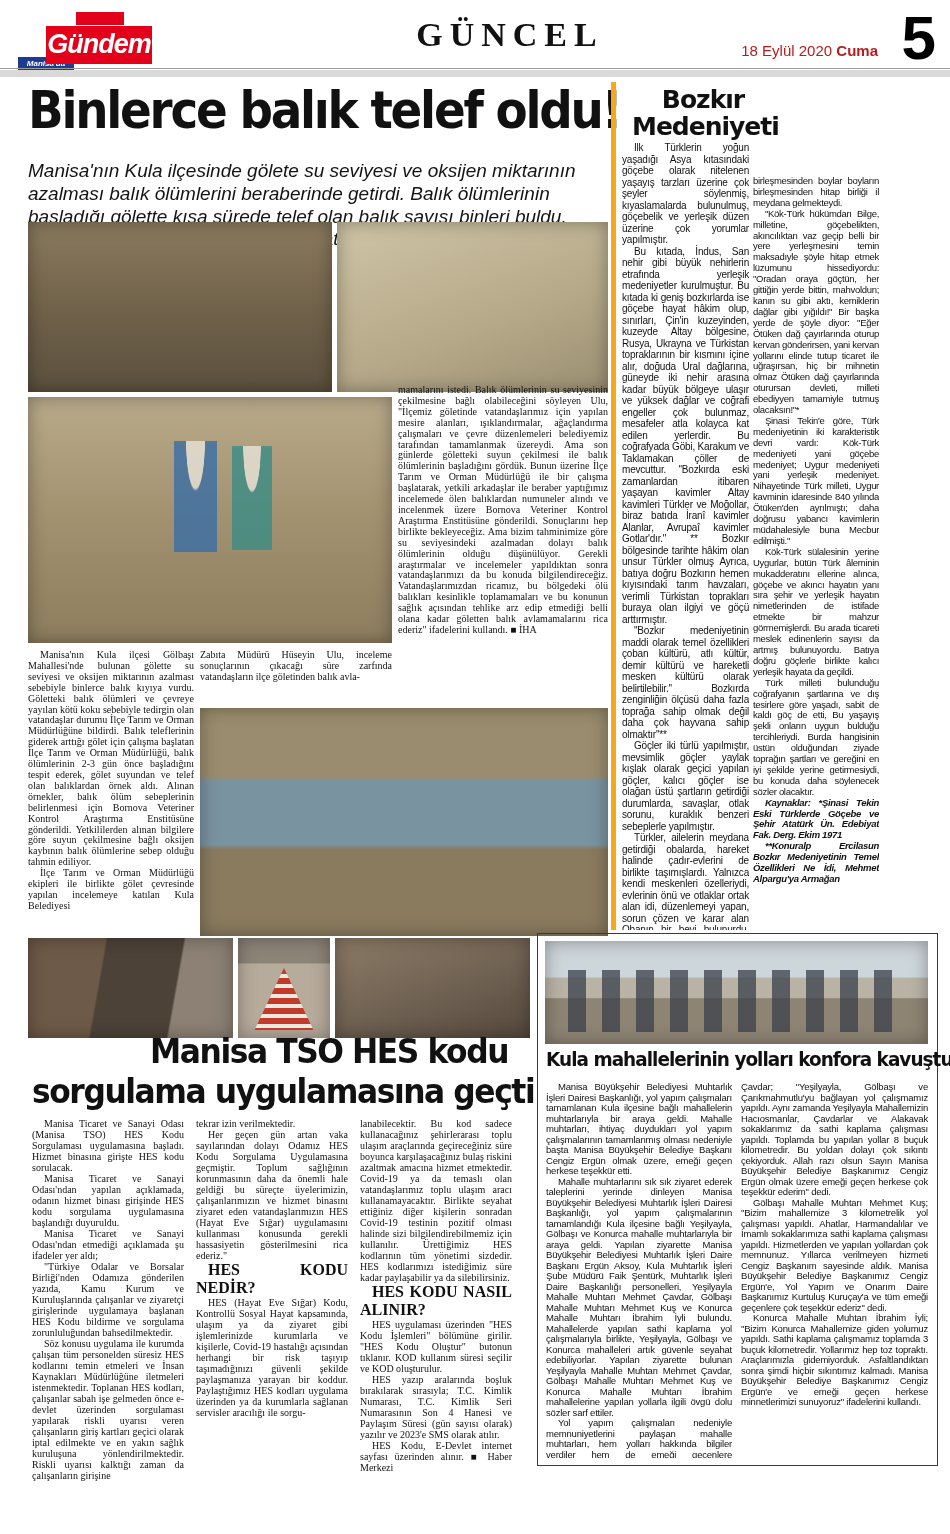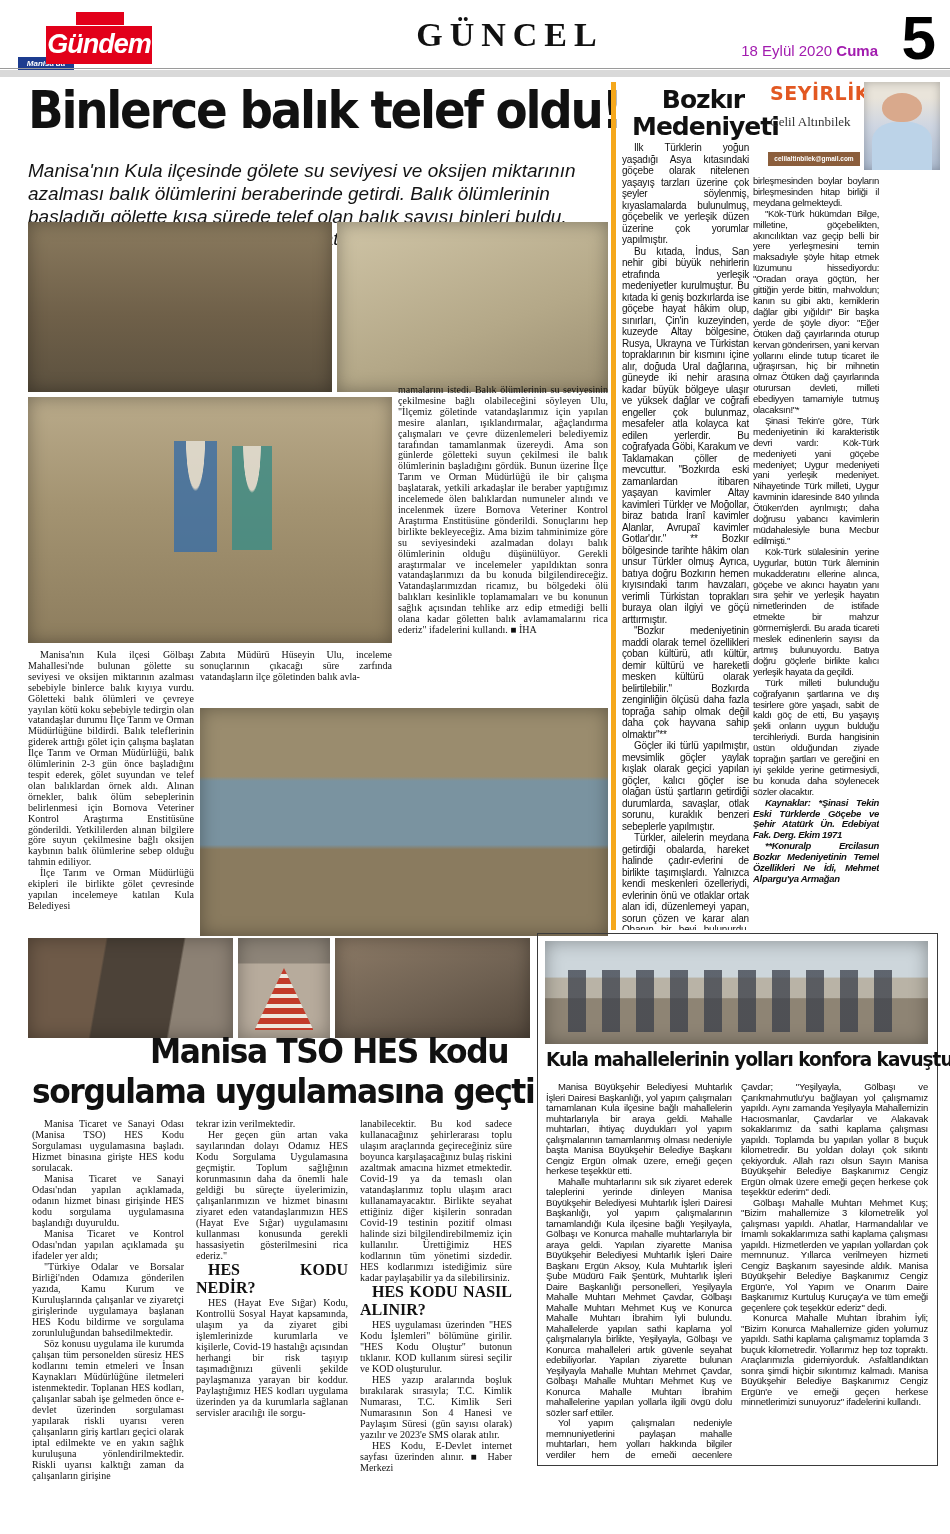--- a/index.html
+++ b/index.html
@@ -8,21 +8,21 @@
   
   .logo{position:absolute;left:18px;top:12px;width:106px;height:52px;}
   .logo-top{position:absolute;left:0;top:0;width:56px;height:13px;background:#1d3c8f;color:#fff;
             font:italic bold 8px "Liberation Sans",sans-serif;line-height:13px;text-align:center;margin-top:45px;}
   .logo-topright{position:absolute;left:58px;top:0;width:48px;height:13px;background:#e2001a;}
   .logo-main{position:absolute;left:12px;top:14px;width:106px;height:38px;background:#e2001a;color:#fff;
              font:italic bold 27px "Liberation Sans",sans-serif;line-height:36px;text-align:center;
              letter-spacing:-1px;margin-left:16px;}
   .section-title{position:absolute;left:0;top:16px;width:950px;text-align:center;
                  font:bold 34px "Liberation Serif",serif;letter-spacing:7px;margin-left:35px;}
-  .dateline{position:absolute;right:72px;top:42px;font:15px "Liberation Sans",sans-serif;color:#a21caf;}
+  .dateline{position:absolute;right:72px;top:42px;font:15px "Liberation Sans",sans-serif;color:#b91c1c;}
   .dateline b{font-weight:bold;}
   .pageno{position:absolute;right:14px;top:2px;font:bold 62px "Liberation Sans",sans-serif;color:#000;}
   .rule-thin{position:absolute;left:0;top:68px;width:950px;height:1px;background:#9a9a9a;}
   .rule-band{position:absolute;left:0;top:70px;width:950px;height:7px;background:#d9d9d9;}
   
   .headline{position:absolute;left:28px;top:80px;width:600px;font:bold 52px "DejaVu Sans",sans-serif;
             letter-spacing:-2.5px;transform:scaleX(.9);transform-origin:left top;white-space:nowrap;}
   .deck{position:absolute;left:28px;top:160px;width:582px;font:italic 19px "Liberation Sans",sans-serif;
         line-height:1.2;color:#141414;text-align:left;}
   .ph{position:absolute;box-shadow:inset 0 0 18px rgba(0,0,0,.35);}
@@ -129,26 +129,20 @@
   </div>
   <div class="col main-body c2">
     <p class="ni">Zabıta Müdürü Hüseyin Ulu, inceleme sonuçlarının çıkacağı süre zarfında vatandaşların ilçe göletinden balık avla-</p>
   </div>
   <div class="col main-body c3">
     <p class="ni">mamalarını istedi. Balık ölümlerinin su seviyesinin çekilmesine bağlı olabileceğini söyleyen Ulu, "İlçemiz göletinde vatandaşlarımız için yapılan mesire alanları, ışıklandırmalar, ağaçlandırma çalışmaları ve çevre düzenlemeleri belediyemiz tarafından tamamlanmak üzereydi. Ama son günlerde göletteki suyun çekilmesi ile balık ölümlerinin başladığını gördük. Bunun üzerine İlçe Tarım ve Orman Müdürlüğü ile bir çalışma başlatarak, yetkili arkadaşlar ile beraber yaptığımız incelemede ölen balıklardan numuneler alındı ve incelenmek üzere Bornova Veteriner Kontrol Araştırma Enstitüsüne gönderildi. Sonuçlarını hep birlikte bekleyeceğiz. Ama bizim tahminimize göre su seviyesindeki azalmadan dolayı balık ölümlerinin olduğu düşünülüyor. Gerekli araştırmalar ve incelemeler yapıldıktan sonra vatandaşlarımızı da bu konuda bilgilendireceğiz. Vatandaşlarımızdan ricamız, bu bölgedeki ölü balıkları kesinlikle toplamamaları ve bu konunun sağlık açısından tehlike arz edip etmediği belli olana kadar göletten balık avlamamalarını rica ederiz" ifadelerini kullandı. ■ İHA</p>
   </div>
 
   <div class="vrule"></div>
   <div class="op-title">Bozkır Medeniyeti</div>
-  <div class="sey">
-    <div class="sey-brand">SEYİRLİK</div>
-    <div class="sey-name">Celil Altınbilek</div>
-    <div class="sey-mail">celilaltinbilek@gmail.com</div>
-    <div class="sey-photo"></div>
-  </div>
   <div class="col op-body oc1">
     <p>İlk Türklerin yoğun yaşadığı Asya kıtasındaki göçebe olarak nitelenen yaşayış tarzları üzerine çok şeyler söylenmiş, kıyaslamalarda bulunulmuş, göçebelik ve yerleşik düzen üzerine çok yorumlar yapılmıştır.</p>
     <p>Bu kıtada, İndus, San nehir gibi büyük nehirlerin etrafında yerleşik medeniyetler kurulmuştur. Bu kıtada ki geniş bozkırlarda ise göçebe hayat hâkim olup, sınırları, Çin'in kuzeyinden, kuzeyde Altay bölgesine, Rusya, Ukrayna ve Türkistan topraklarının bir kısmını içine alır, doğuda Ural dağlarına, güneyde iki nehir arasına kadar büyük bölgeye ulaşır ve yüksek dağlar ve coğrafi engeller çok bulunmaz, mesafeler atla kolayca kat edilen yerlerdir. Bu coğrafyada Göbi, Karakum ve Taklamakan çöller de mevcuttur. "Bozkırda eski zamanlardan itibaren yaşayan kavimler Altay kavimleri Türkler ve Moğollar, biraz batıda İranî kavimler Alanlar, Avrupaî kavimler Gotlar'dır." ** Bozkır bölgesinde tarihte hâkim olan unsur Türkler olmuş Ayrıca, batıya doğru Bozkırın hemen kıyısındaki tarım havzaları, verimli Türkistan toprakları buraya olan ilgiyi ve göçü arttırmıştır.</p>
     <p>"Bozkır medeniyetinin maddi olarak temel özellikleri çoban kültürü, atlı kültür, demir kültürü ve hareketli mesken kültürü olarak belirtilebilir." Bozkırda zenginliğin ölçüsü daha fazla toprağa sahip olmak değil daha çok hayvana sahip olmaktır"**</p>
     <p>Göçler iki türlü yapılmıştır, mevsimlik göçler yaylak kışlak olarak geçici yapılan göçler, kalıcı göçler ise olağan üstü şartların getirdiği durumlarda, savaşlar, otlak sorunu, kuraklık benzeri sebeplerle yapılmıştır.</p>
     <p>Türkler, ailelerin meydana getirdiği obalarda, hareket halinde çadır-evlerini de birlikte taşımışlardı. Yalnızca kendi meskenleri özelleriydi, evlerinin önü ve otlaklar ortak alan idi, düzenlemeyi yapan, sorun çözen ve karar alan Obanın bir beyi bulunurdu. Yerleşik hayatta ise idareci sınıf toprağa hâkim olduğundan siyasi ve ekonomik gücü de elinde bulunduruyordu. Obalarda idareci, obadaki kişileri memnun etmek zorundaydı, memnun olmayan başka bir obaya geçebiliyordu Obaların</p>
   </div>
   <div class="col op-body oc2">
     <p class="ni">birleşmesinden boylar boyların birleşmesinden hitap birliği il meydana gelmekteydi.</p>
     <p>"Kök-Türk hükümdarı Bilge, milletine, göçebelikten, akıncılıktan vaz geçip belli bir yere yerleşmesini temin maksadıyle şöyle hitap etmek lüzumunu hissediyordu: "Oradan oraya göçtün, her gittiğin yerde bittin, mahvoldun; kanın su gibi aktı, kemiklerin dağlar gibi yığıldı!" Bir başka yerde de şöyle diyor: "Eğer Ötüken dağ çayırlarında oturup kervan gönderirsen, yani kervan yollarını elinde tutup ticaret ile uğraşırsan, hiç bir mihnetin olmaz Ötüken dağ çayırlarında oturursan devleti, milleti ebediyyen tamamiyle tutmuş olacaksın!"*</p>
@@ -161,21 +155,21 @@
 
   <div class="ph ph-e"></div>
   <div class="ph ph-f"></div>
   <div class="ph ph-g"></div>
   <div class="tso-h1">Manisa TSO HES kodu</div>
   <div class="tso-h2">sorgulama uygulamasına geçti</div>
 
   <div class="col tso-col t1">
     <p>Manisa Ticaret ve Sanayi Odası (Manisa TSO) HES Kodu Sorgulaması uygulamasına başladı. Hizmet binasına girişte HES kodu sorulacak.</p>
     <p>Manisa Ticaret ve Sanayi Odası'ndan yapılan açıklamada, odanın hizmet binası girişinde HES kodu sorgulama uygulamasına başlandığı duyuruldu.</p>
-    <p>Manisa Ticaret ve Kontrol Odası'ndan yapılan açıklamada şu ifadeler yer aldı;</p>
+    <p>Manisa Ticaret ve Sanayi Odası'ndan etmediği açıklamada şu ifadeler yer aldı;</p>
     <p>"Türkiye Odalar ve Borsalar Birliği'nden Odamıza gönderilen yazıda, Kamu Kurum ve Kuruluşlarında çalışanlar ve ziyaretçi girişlerinde uygulamaya başlanan HES Kodu bildirme ve sorgulama zorunluluğundan bahsedilmektedir.</p>
     <p>Söz konusu uygulama ile kurumda çalışan tüm personelden süresiz HES kodlarını temin etmeleri ve İnsan Kaynakları Müdürlüğüne iletmeleri istenmektedir. Toplanan HES kodları, çalışanlar sabah işe gelmeden önce e-devlet üzerinden sorgulaması yapılarak riskli uyarısı veren çalışanların giriş kartları geçici olarak iptal edilmekte ve en yakın sağlık kuruluşuna yönlendirilmektedir. Riskli uyarısı kalktığı zaman da çalışanların girişine</p>
   </div>
   <div class="col tso-col t2">
     <p class="ni">tekrar izin verilmektedir.</p>
     <p>Her geçen gün artan vaka sayılarından dolayı Odamız HES Kodu Sorgulama Uygulamasına geçmiştir. Toplum sağlığının korunmasının daha da önemli hale geldiği bu süreçte üyelerimizin, çalışanlarımızın ve hizmet binasını ziyaret eden vatandaşlarımızın HES (Hayat Eve Sığar) uygulamasını kullanması konusunda gerekli hassasiyetin gösterilmesini rica ederiz."</p>
     <p class="sub">HES KODU NEDİR?</p>
     <p>HES (Hayat Eve Sığar) Kodu, Kontrollü Sosyal Hayat kapsamında, ulaşım ya da ziyaret gibi işlemlerinizde kurumlarla ve kişilerle, Covid-19 hastalığı açısından herhangi bir risk taşıyıp taşımadığınızı güvenli şekilde paylaşmanıza yarayan bir koddur. Paylaştığımız HES kodları uygulama üzerinden ya da kurumlarla sağlanan servisler aracılığı ile sorgu-</p>
   </div>
   <div class="col tso-col t3">

